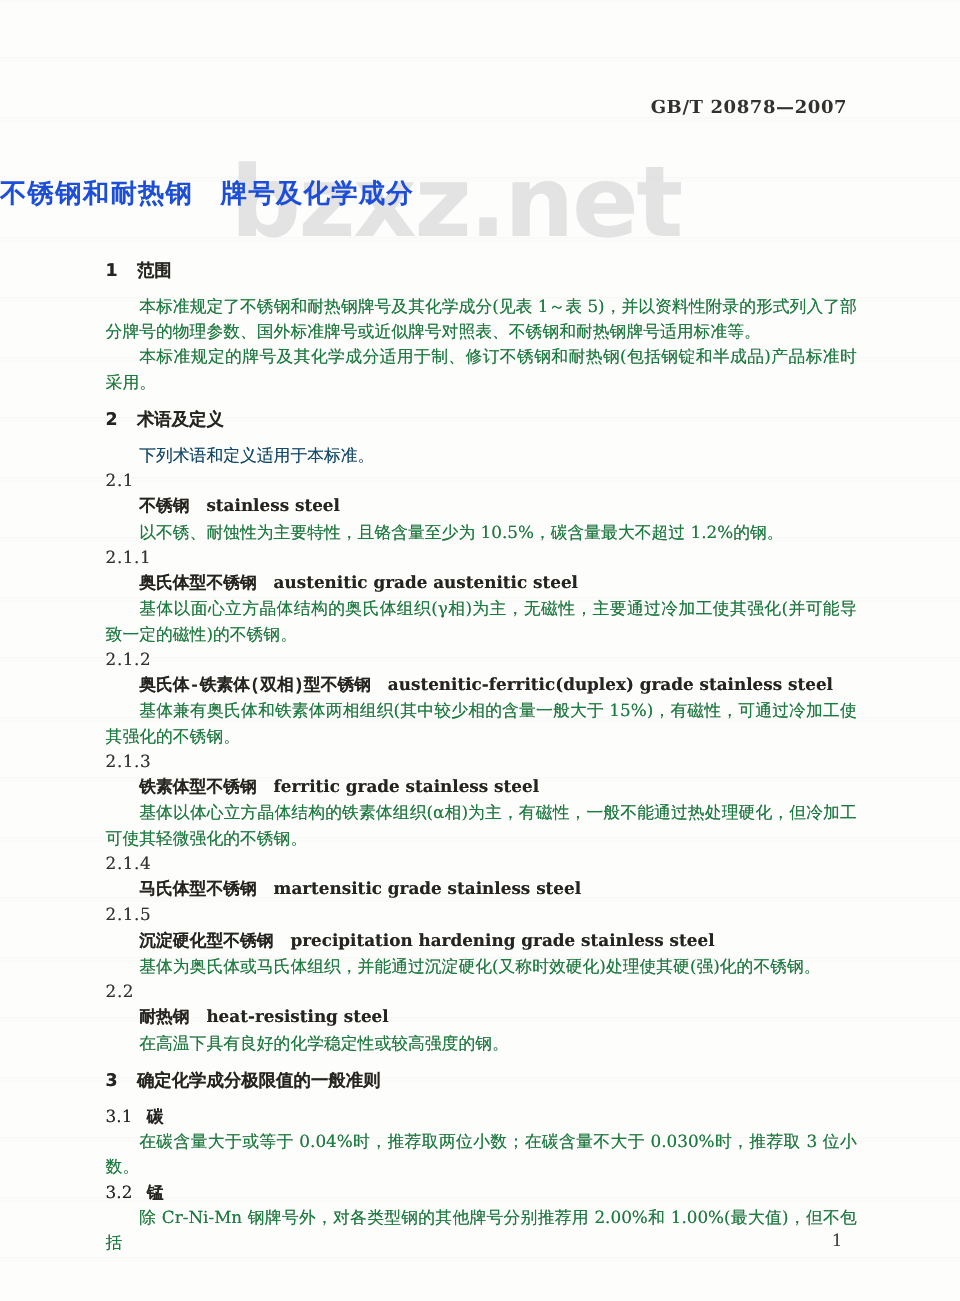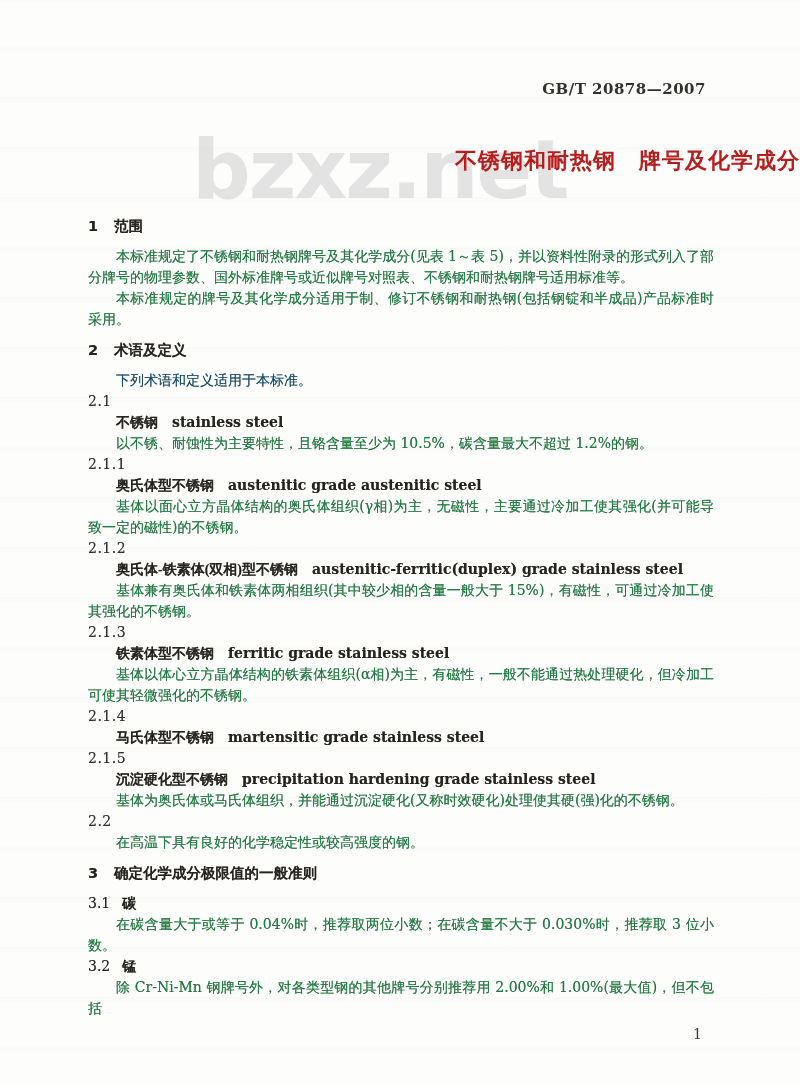--- a/index.html
+++ b/index.html
@@ -42,26 +42,26 @@
     font-weight:bold;
     font-size:82px;
     letter-spacing:-2px;
     color:#e3e3e3;
     z-index:0;
     user-select:none;
   }
   .doc-title{
     position:absolute;
     top:146px; left:0; right:0;
-    text-align:right;
+    text-align:left;
     font-family:Liberation Mono, monospace;
     font-weight:bold;
     font-size:22px;
     letter-spacing:1px;
-    color:#b91c1c;
+    color:#1d4ed8;
     z-index:1;
   }
   .content{
     position:absolute;
     top:206px; left:88px;
     width:626px;
     font-size:14px;
     line-height:21px;
     z-index:1;
     text-shadow:0 0 0.5px rgba(50,48,44,0.55);
@@ -82,21 +82,21 @@
   .term-num{
     color:#34322e;
     letter-spacing:0.5px;
   }
   .term-line{
     text-indent:2em;
     font-weight:bold;
     color:#26241f;
   }
   .term-zh{
-    font-family:Liberation Serif, serif;
+    font-family:Liberation Mono, monospace;
     margin-right:14px;
   }
   .term-en{
     font-family:"DejaVu Serif","Liberation Serif",serif;
   }
   .sub-heading{
     font-family:"DejaVu Sans","Liberation Sans",sans-serif;
     font-weight:bold;
     font-size:14px;
     color:#26241f;
@@ -170,20 +170,23 @@
       <span class="term-zh">马氏体型不锈钢</span><span class="term-en">martensitic grade stainless steel</span>
     </div>
 
     <div class="term-num">2.1.5</div>
     <div class="term-line">
       <span class="term-zh">沉淀硬化型不锈钢</span><span class="term-en">precipitation hardening grade stainless steel</span>
     </div>
     <div class="para">基体为奥氏体或马氏体组织，并能通过沉淀硬化(又称时效硬化)处理使其硬(强)化的不锈钢。</div>
 
     <div class="term-num">2.2</div>
+    <div class="term-line">
+      <span class="term-zh">耐热钢</span><span class="term-en">heat-resisting steel</span>
+    </div>
     <div class="para">在高温下具有良好的化学稳定性或较高强度的钢。</div>
 
     <div class="sec-heading">
       <span class="sec-num">3</span><span>确定化学成分极限值的一般准则</span>
     </div>
 
     <div class="sub-heading">
       <span class="sec-num">3.1</span><span>碳</span>
     </div>
     <div class="para">在碳含量大于或等于 0.04%时，推荐取两位小数；在碳含量不大于 0.030%时，推荐取 3 位小数。</div>

